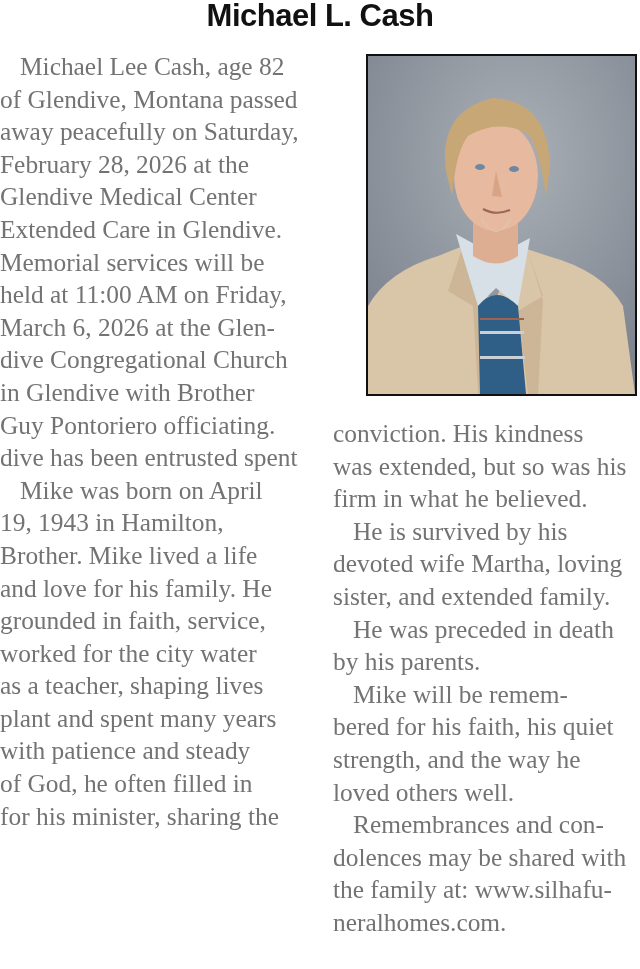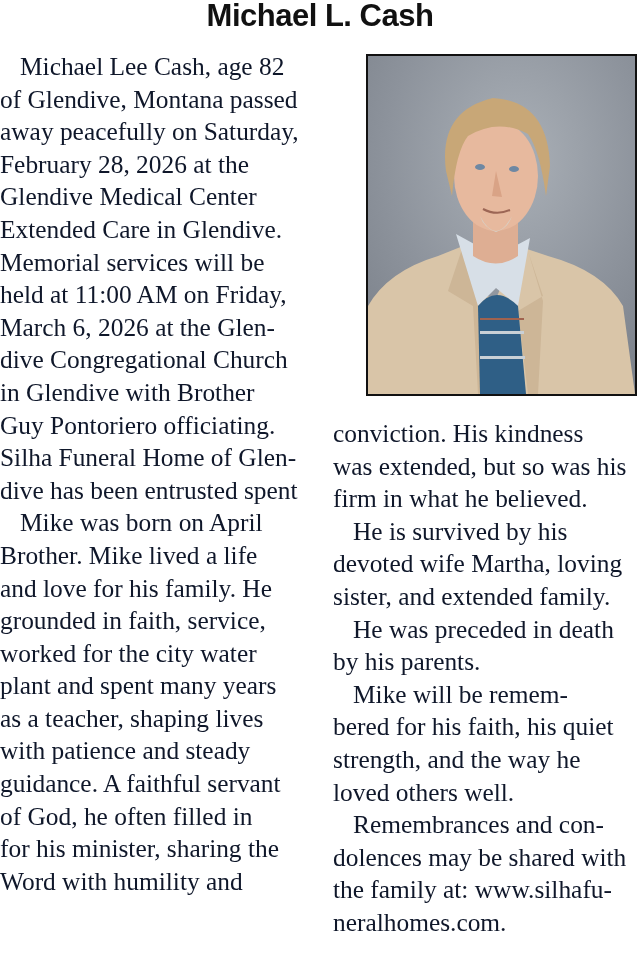--- a/index.html
+++ b/index.html
@@ -5,21 +5,21 @@
     html, body { margin: 0; padding: 0; background: #ffffff; }
     body { width: 640px; height: 969px; position: relative; overflow: hidden; color: #1a1a1a; }
     .title {
       position: absolute; left: 0; top: -2px; width: 640px; text-align: center;
       font-family: "Liberation Sans", sans-serif; font-weight: bold; font-size: 31px;
       letter-spacing: -0.5px; line-height: 36px; color: #111;
     }
     .col {
       position: absolute;
       font-family: "Liberation Serif", serif; font-size: 25.4px; line-height: 32.6px;
-      color: #0f172a; white-space: nowrap;
+      color: #737373; white-space: nowrap;
     }
     .col-left { left: 0; top: 50px; width: 330px; }
     .col-right { left: 333px; top: 417px; width: 307px; }
     .line { display: block; height: 32.6px; }
     .indent { padding-left: 20px; }
     .photo-frame {
       position: absolute; left: 366px; top: 54px; width: 267px; height: 338px;
       border: 2.5px solid #111; overflow: hidden;
       background: radial-gradient(ellipse at 60% 30%, #a9adb3 0%, #8e939b 55%, #7f848c 100%);
     }
@@ -36,34 +36,32 @@
     <span class="line">away peacefully on Saturday,</span>
     <span class="line">February 28, 2026 at the</span>
     <span class="line">Glendive Medical Center</span>
     <span class="line">Extended Care in Glendive.</span>
     <span class="line">Memorial services will be</span>
     <span class="line">held at 11:00 AM on Friday,</span>
     <span class="line">March 6, 2026 at the Glen-</span>
     <span class="line">dive Congregational Church</span>
     <span class="line">in Glendive with Brother</span>
     <span class="line">Guy Pontoriero officiating.</span>
-    <span class="line">Silha Funeral Home of Glen-</span>
     <span class="line">dive has been entrusted spent</span>
     <span class="line indent">Mike was born on April</span>
+    <span class="line">19, 1943 in Hamilton,</span>
     <span class="line">Brother.  Mike lived a life</span>
     <span class="line">and love for his family.  He</span>
     <span class="line">grounded in faith, service,</span>
     <span class="line">worked for the city water</span>
+    <span class="line">as a teacher, shaping lives</span>
     <span class="line">plant and spent many years</span>
-    <span class="line">as a teacher, shaping lives</span>
     <span class="line">with patience and steady</span>
-    <span class="line">guidance.  A faithful servant</span>
     <span class="line">of God, he often filled in</span>
     <span class="line">for his minister, sharing the</span>
-    <span class="line">Word with humility and</span>
   </div>
 
 <div class="photo-frame" title="Portrait of Michael L. Cash">
   <svg viewBox="0 0 267 338" preserveAspectRatio="none">
     <defs>
       <radialGradient id="bg" cx="0.55" cy="0.3" r="0.8">
         <stop offset="0" stop-color="#aab0b7"></stop>
         <stop offset="0.6" stop-color="#8d939c"></stop>
         <stop offset="1" stop-color="#7b818a"></stop>
       </radialGradient>

